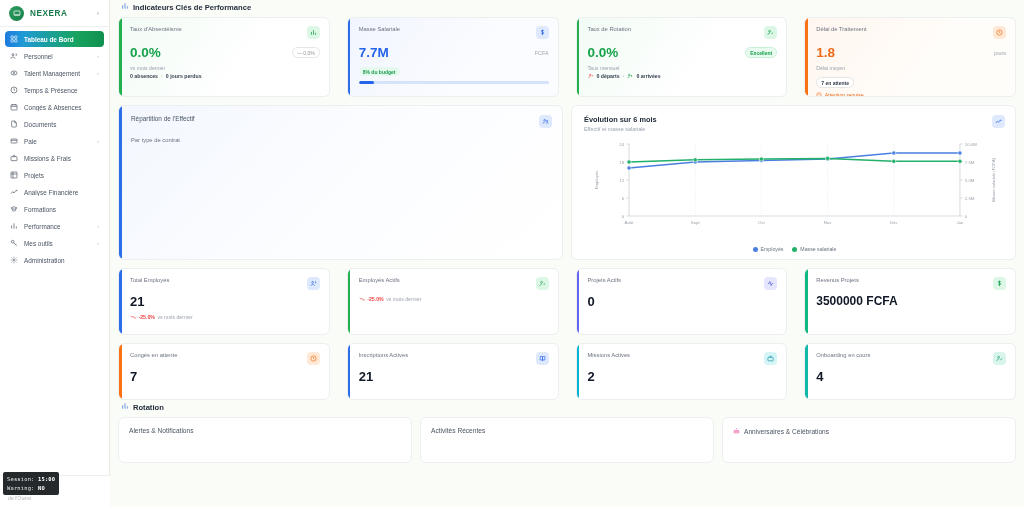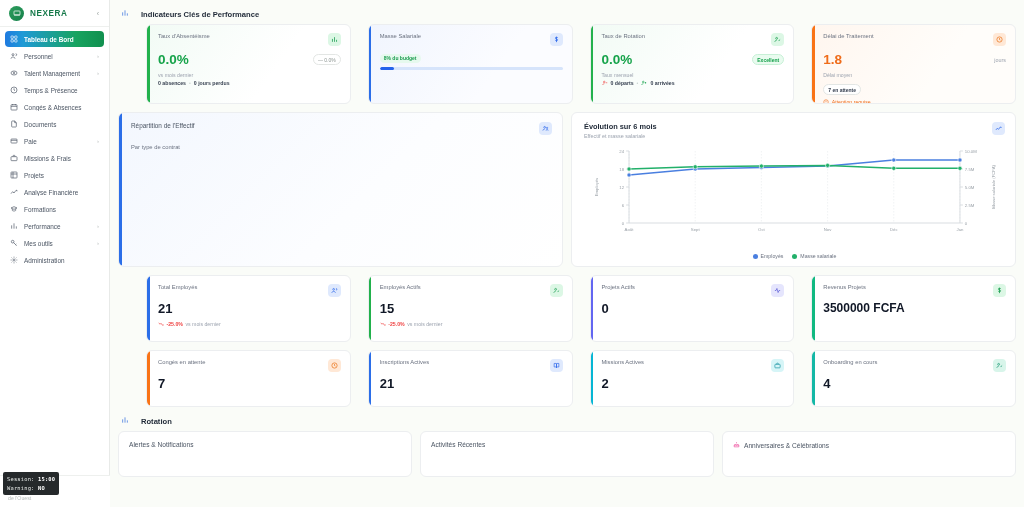--- a/index.html
+++ b/index.html
@@ -71,27 +71,27 @@
     border-radius: 2px; padding: 3px 4px;
     font-family: "DejaVu Sans Mono", monospace;
     font-size: 5.4px; line-height: 1.55; letter-spacing: .2px;
     white-space: nowrap; z-index: 5;
   }
   .session-overlay b { color: #ffffff; font-weight: bold; }
 
   
   .main { flex: 1 1 auto; height: 507px; overflow: hidden; padding: 0 8px; }
   .section-head {
-    display: flex; align-items: center; gap: 12px;
-    padding: 9px 2px 5px 3px;
+    display: flex; align-items: center; gap: 4px;
+    padding: 2px 2px 5px 3px;
     font-size: 7.6px; font-weight: bold; color: #1f2937;
   }
   .section-head svg { width: 8px; height: 8px; }
 
-  .grid4 { display: grid; grid-template-columns: repeat(4, 1fr); gap: 17px; margin-left: 28px; }
+  .grid4 { display: grid; grid-template-columns: repeat(4, 1fr); gap: 17px; }
   .grid2 { display: grid; grid-template-columns: 1fr 1fr; gap: 8px; margin-top: 8px; }
   .grid3 { display: grid; grid-template-columns: repeat(3, 1fr); gap: 8px; }
 
   .card {
     background: #fff; border: 1px solid #eceef0;
     border-radius: 6px; position: relative; overflow: hidden;
   }
   .card::before {
     content: ""; position: absolute; left: 0; top: 0; bottom: 0; width: 2.5px;
     background: var(--accent, transparent);
@@ -385,20 +385,24 @@
       </div>
 
       <div class="card kpi blue">
         <div class="kpi-top">
           <span class="kpi-title">Masse Salariale</span>
           <span class="kpi-badge-icon bg-blue">
               <svg viewBox="0 0 24 24" fill="none" stroke="currentColor" stroke-width="2.6">
                 <path d="M12 3v18M16 7c0-1.7-1.8-3-4-3s-4 1.3-4 3 1.8 3 4 3.4 4 1.3 4 3-1.8 3-4 3-4-1.3-4-3"></path>
               </svg>
             </span>
+        </div>
+        <div class="kpi-row">
+          <span class="kpi-value c-blue">7.7M</span>
+          <span class="kpi-unit">FCFA</span>
         </div>
         <div class="progress-badge">8% du budget</div>
         <div class="progress-track">
           <div class="progress-fill" id="budget-fill" style="width: 8%;"></div>
         </div>
       </div>
 
       <div class="card kpi green">
         <div class="kpi-top">
           <span class="kpi-title">Taux de Rotation</span>
@@ -591,21 +595,20 @@
         <div class="stat-top">
           <span class="stat-title">Employés Actifs</span>
           <span class="kpi-badge-icon bg-green">
               <svg viewBox="0 0 24 24" fill="none" stroke="currentColor" stroke-width="2.2">
                 <circle cx="9" cy="8" r="3.2"></circle>
                 <path d="M3 20c0-3.3 2.7-5 6-5"></path>
                 <path d="M15 14l2 2 4-4"></path>
               </svg>
             </span>
         </div>
-        <div class="stat-value">15</div>
         <div class="stat-delta">
           <span class="mini-icon">
               <svg viewBox="0 0 24 24" fill="none" stroke="#ef4444" stroke-width="2.6">
                 <path d="M3 7l5 6 4-4 6 8"></path>
                 <path d="M18 17h3v-3"></path>
               </svg>
             </span>
           <b>-25.0%</b>
           <span>vs mois dernier</span>
         </div>

